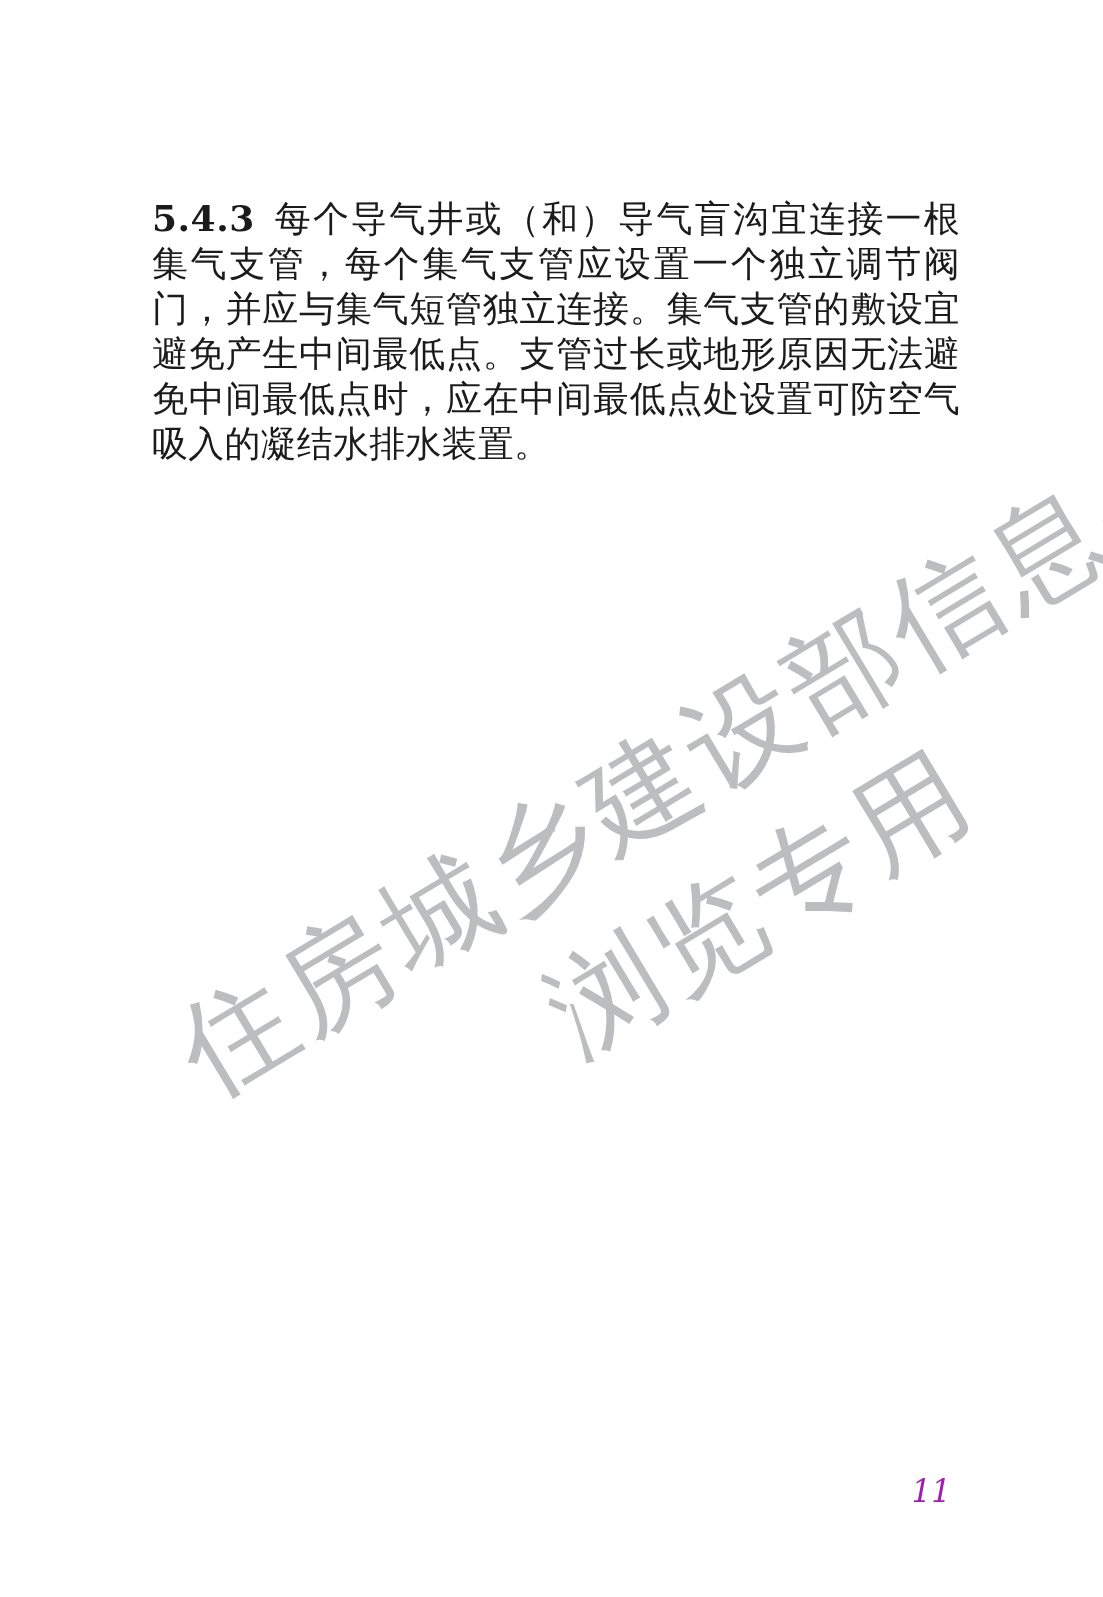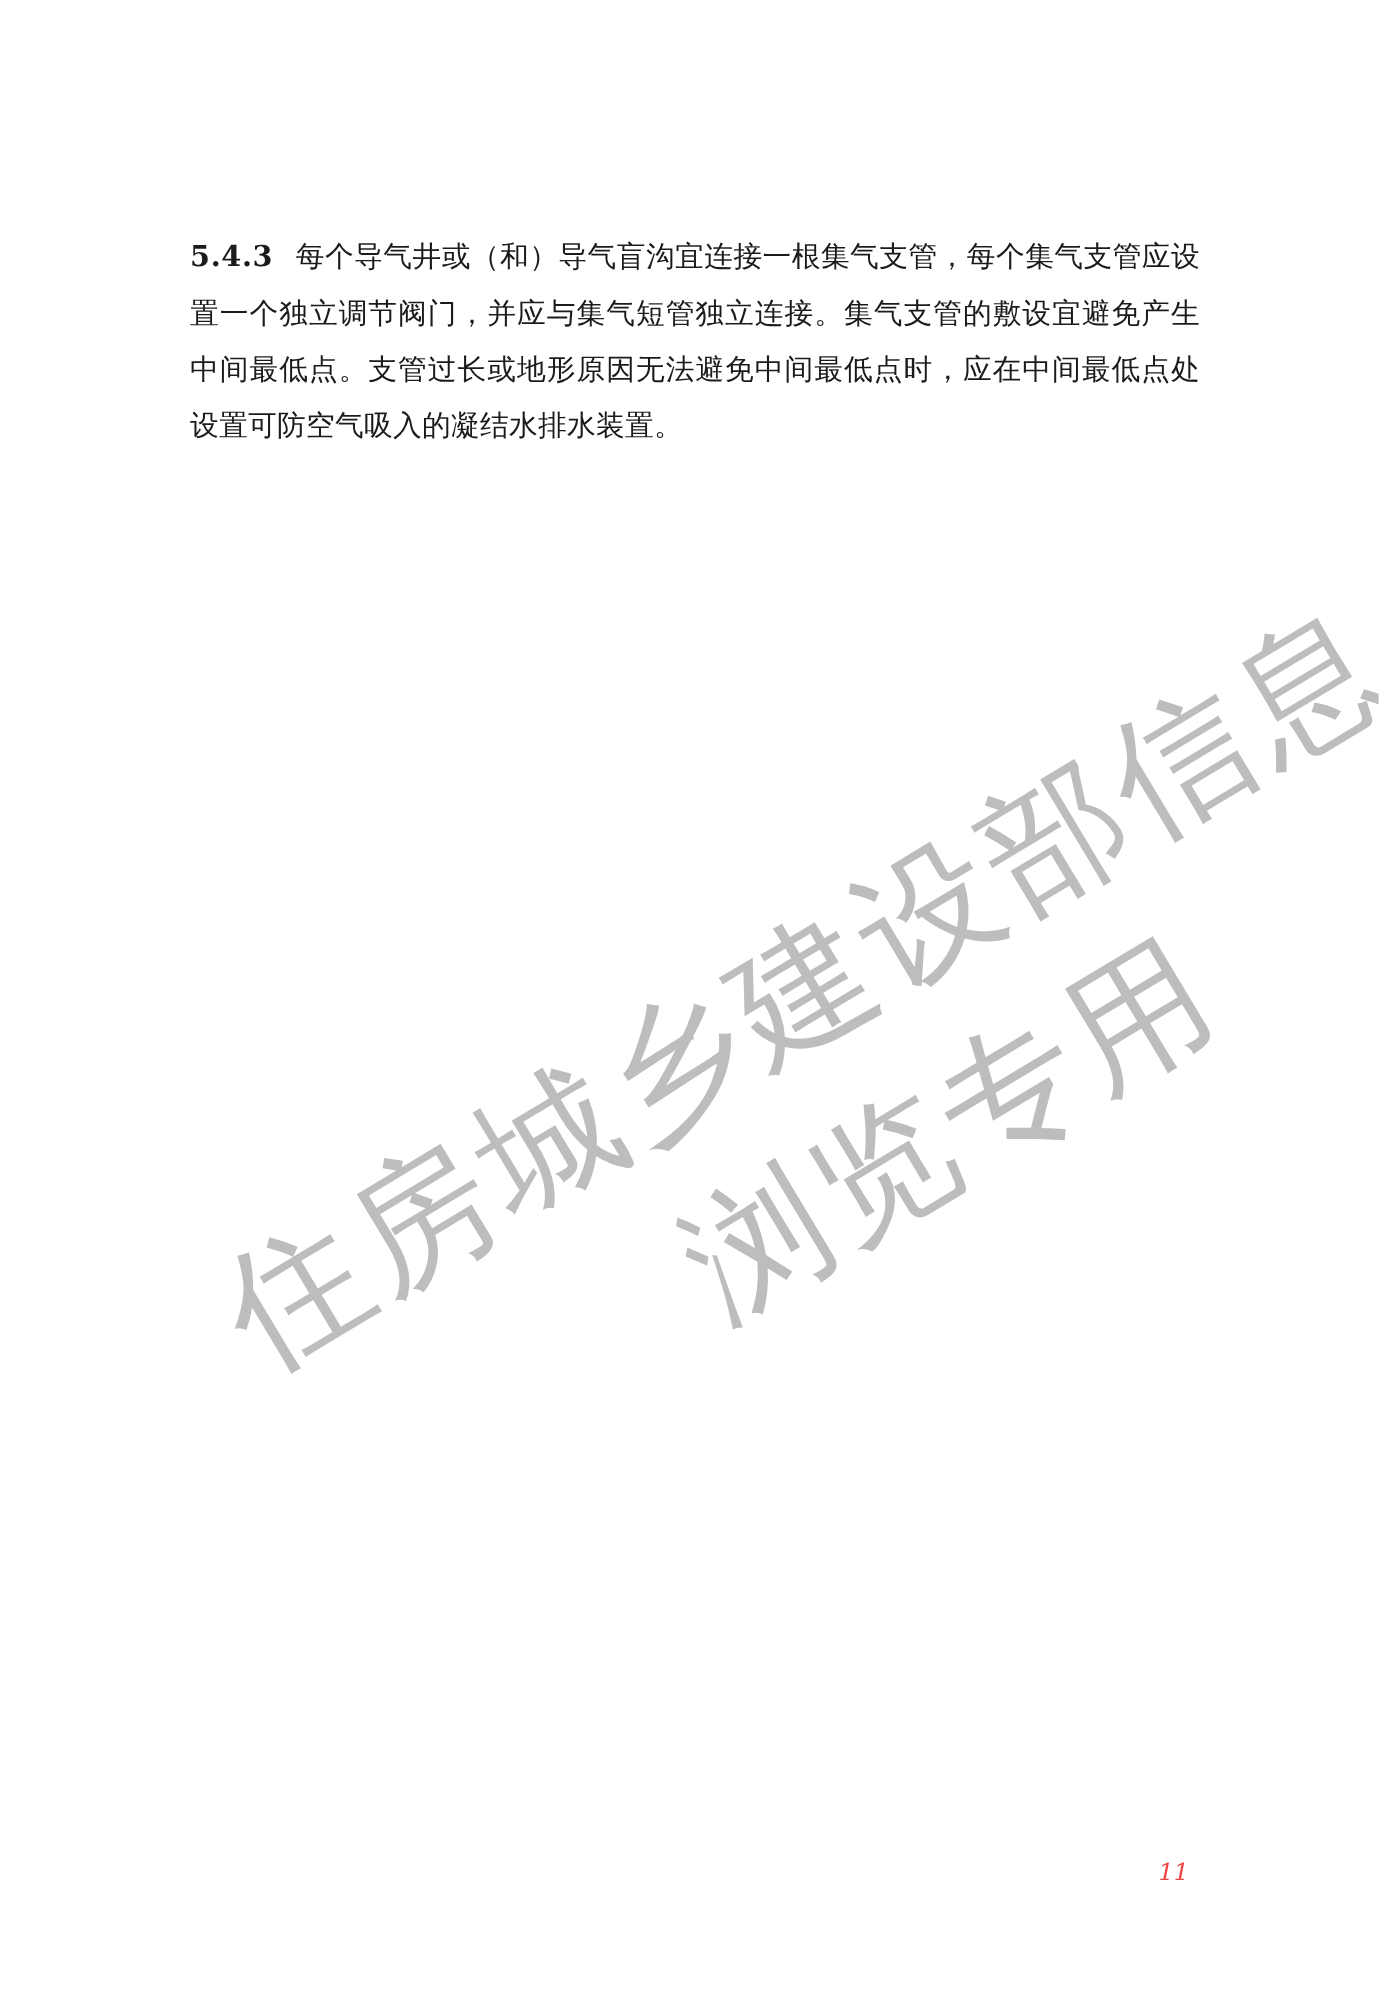--- a/index.html
+++ b/index.html
@@ -52,44 +52,44 @@
 
   
   .content {
     position: absolute;
     left: 152px;
     top: 160px;
     width: 808px;
     z-index: 2;
   }
   .para {
-    font-size: 23px;
+    font-size: 36px;
     line-height: 45px;
     color: #1b1b1b;
     text-align: justify;
     text-justify: inter-ideograph;
     letter-spacing: 0.2px;
   }
   .clause-no {
     font-weight: bold;
     letter-spacing: 0.5px;
     margin-right: 18px;
   }
   .para-text {
     font-weight: normal;
   }
 
   
   .page-number {
     position: absolute;
     right: 152px;
     bottom: 88px;
-    font-size: 19px;
+    font-size: 31px;
     font-style: italic;
-    color: #ef4444;
+    color: #a21caf;
     font-family: "DejaVu Serif", "Liberation Serif", serif;
     z-index: 2;
   }
 </style>
 </head>
 <body>
 
 <div class="page">
 
   <div class="watermark">

